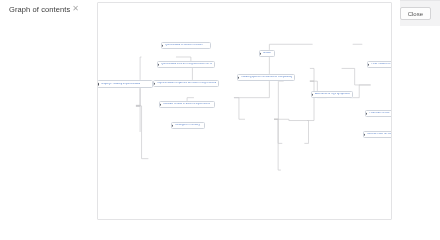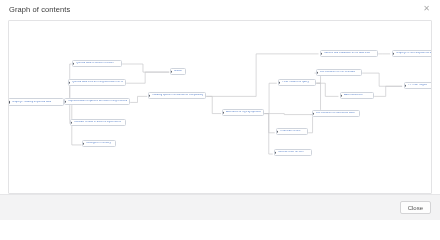--- a/index.html
+++ b/index.html
@@ -6,21 +6,21 @@
   html, body {
     width: 440px; height: 220px;
     font-family: "Liberation Sans", sans-serif;
     background: #ffffff;
     overflow: hidden;
   }
   .modal {
     position: relative;
     width: 440px; height: 220px;
     background: #ffffff;
-    display: flex; flex-direction: column;
+    display: flex; flex-direction: row;
   }
   .modal-header {
     height: 18px; min-height: 18px;
     display: flex; align-items: center;
     padding: 0 8px 0 9px;
     background: #ffffff;
   }
   .modal-title {
     font-size: 7.5px; color: #3b3b3b;
     letter-spacing: .1px; flex: 1;

